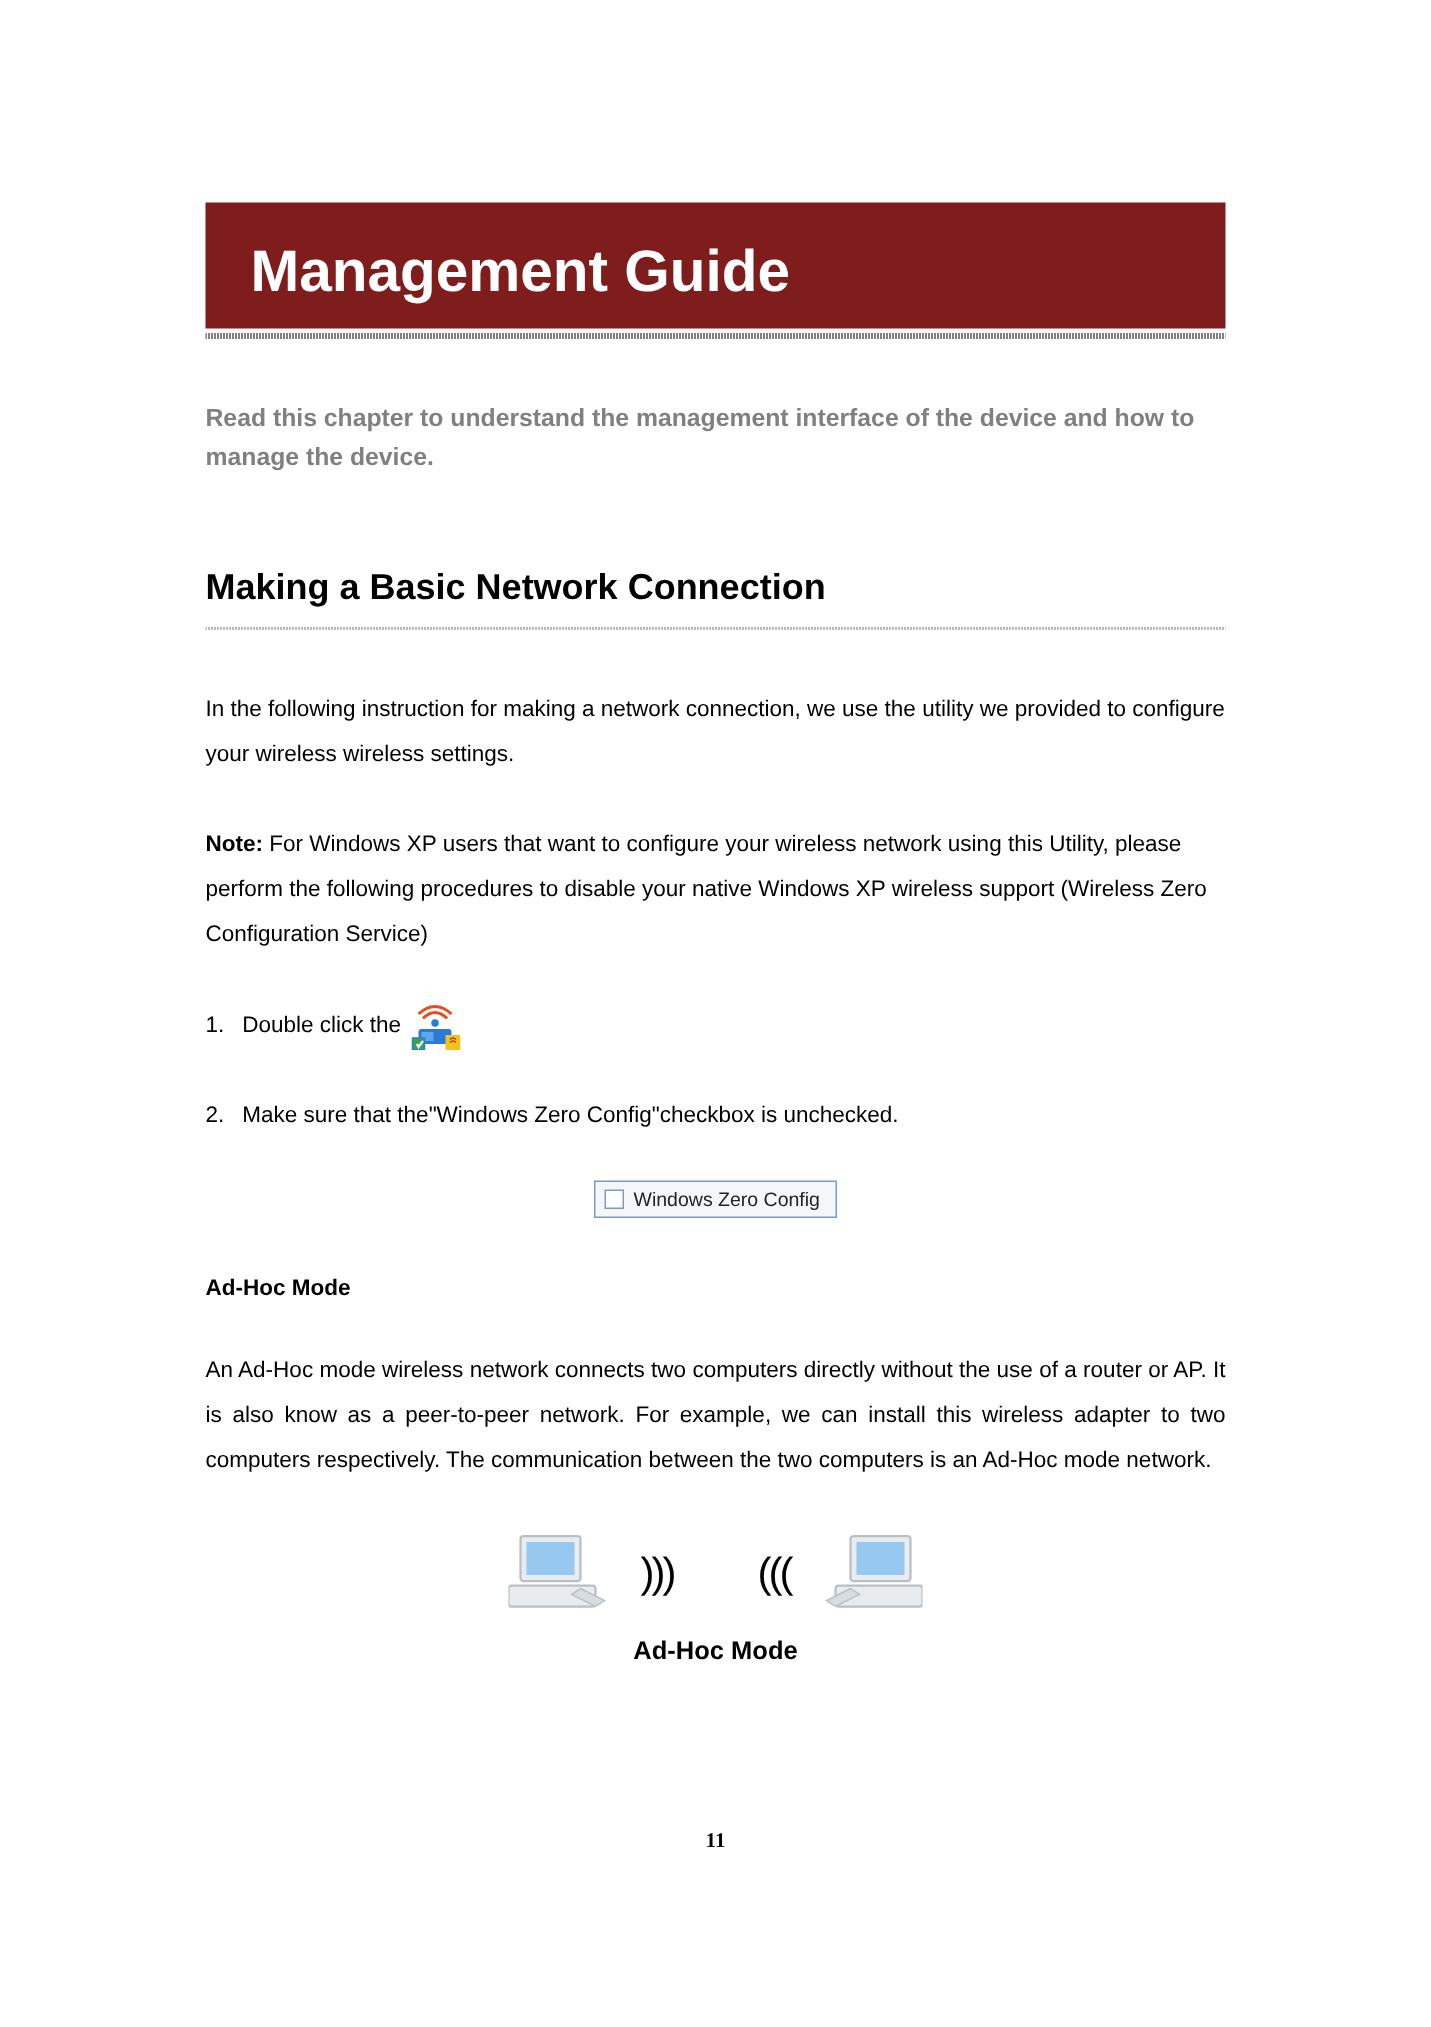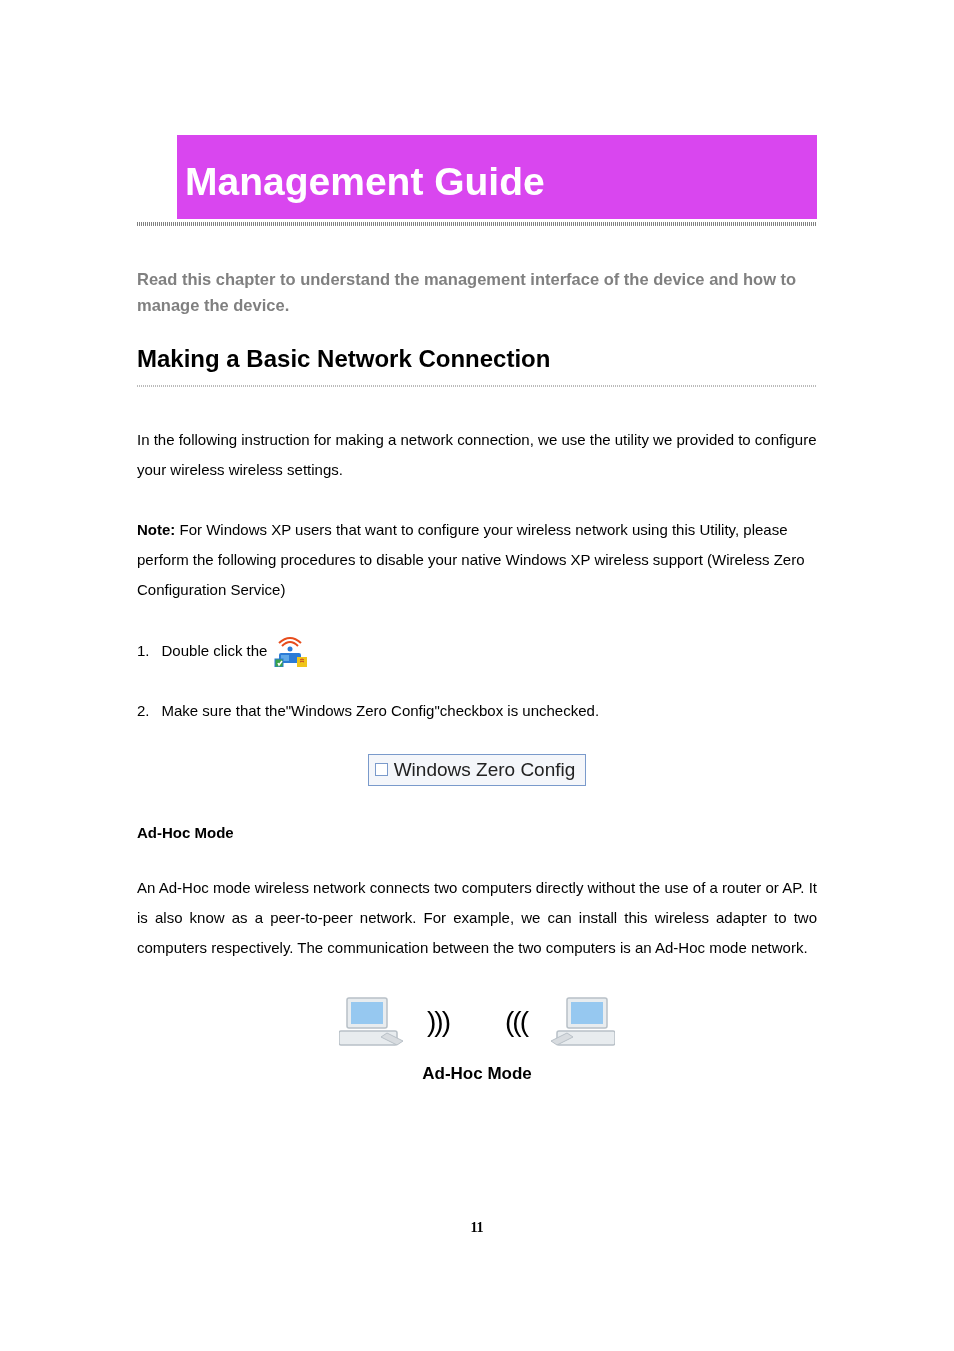--- a/index.html
+++ b/index.html
@@ -8,42 +8,41 @@
       height: 1351px;
       background: #ffffff;
       font-family: Verdana, Geneva, sans-serif;
       color: #000;
       position: relative;
     }
     .page {
       padding: 135px 137px 0 137px;
     }
     .title-bar {
-      background: #d946ef;
+      background: #7f1d1d;
       color: #ffffff;
       font-family: Arial, Helvetica, sans-serif;
       font-weight: 900;
       font-size: 39px;
-      padding: 25px 14px 15px 8px;
+      padding: 25px 14px 15px 30px;
       position: relative;
-      margin-left: 40px;
     }
     .title-underline {
       height: 4px;
       background-image: repeating-linear-gradient(90deg, #808080 0, #808080 1px, transparent 1px, transparent 2px);
       margin-top: 3px;
       margin-bottom: 40px;
     }
     .intro {
       color: #808080;
       font-family: Verdana, Geneva, sans-serif;
       font-weight: bold;
       font-size: 16.5px;
       line-height: 1.6;
-      margin-bottom: 26px;
+      margin-bottom: 59px;
     }
     .h1 {
       font-family: Liberation Sans, sans-serif;
       font-weight: bold;
       font-size: 24px;
       margin-bottom: 12px;
     }
     .h1-underline {
       height: 2px;
       background-image: repeating-linear-gradient(90deg, #bbb 0, #bbb 1px, transparent 1px, transparent 2px);
@@ -86,21 +85,21 @@
       justify-content: center;
       margin: 8px 0 38px 0;
     }
     .checkbox-box {
       border: 1px solid #7a9acb;
       background: #f4f6fa;
       padding: 4px 10px 4px 6px;
       display: flex;
       align-items: center;
       font-family: Tahoma, sans-serif;
-      font-size: 19px;
+      font-size: 13px;
       color: #222;
     }
     .checkbox-square {
       width: 13px;
       height: 13px;
       border: 1px solid #7a9acb;
       background: #fff;
       margin-right: 6px;
     }
     .h3 {

